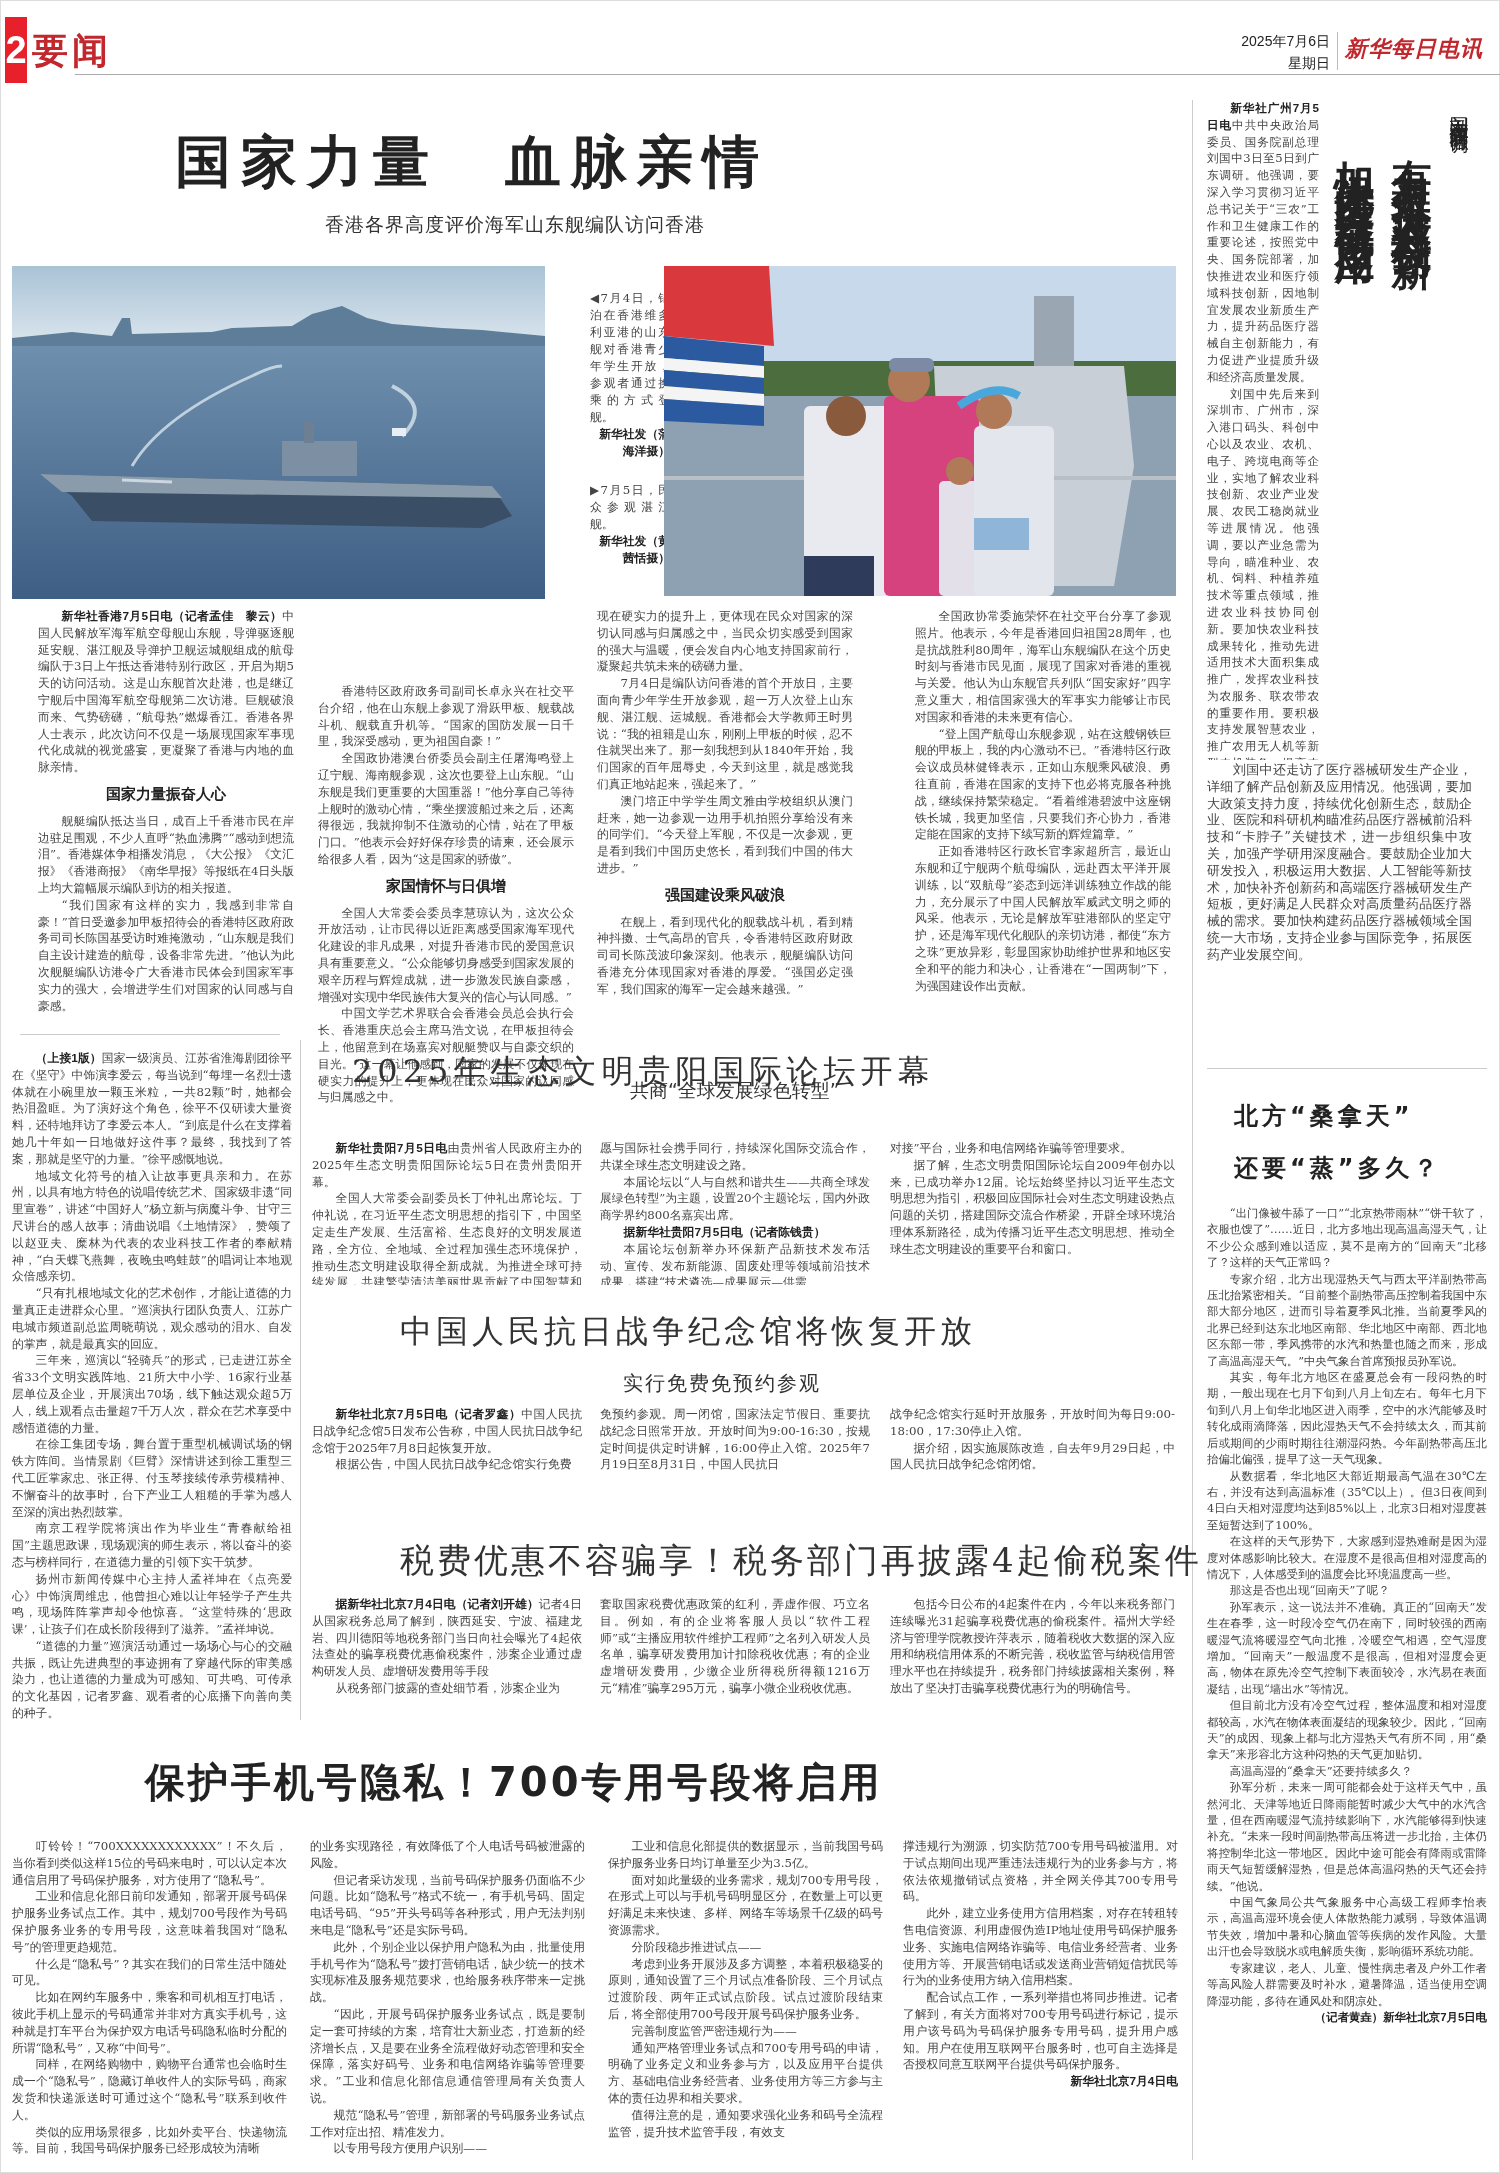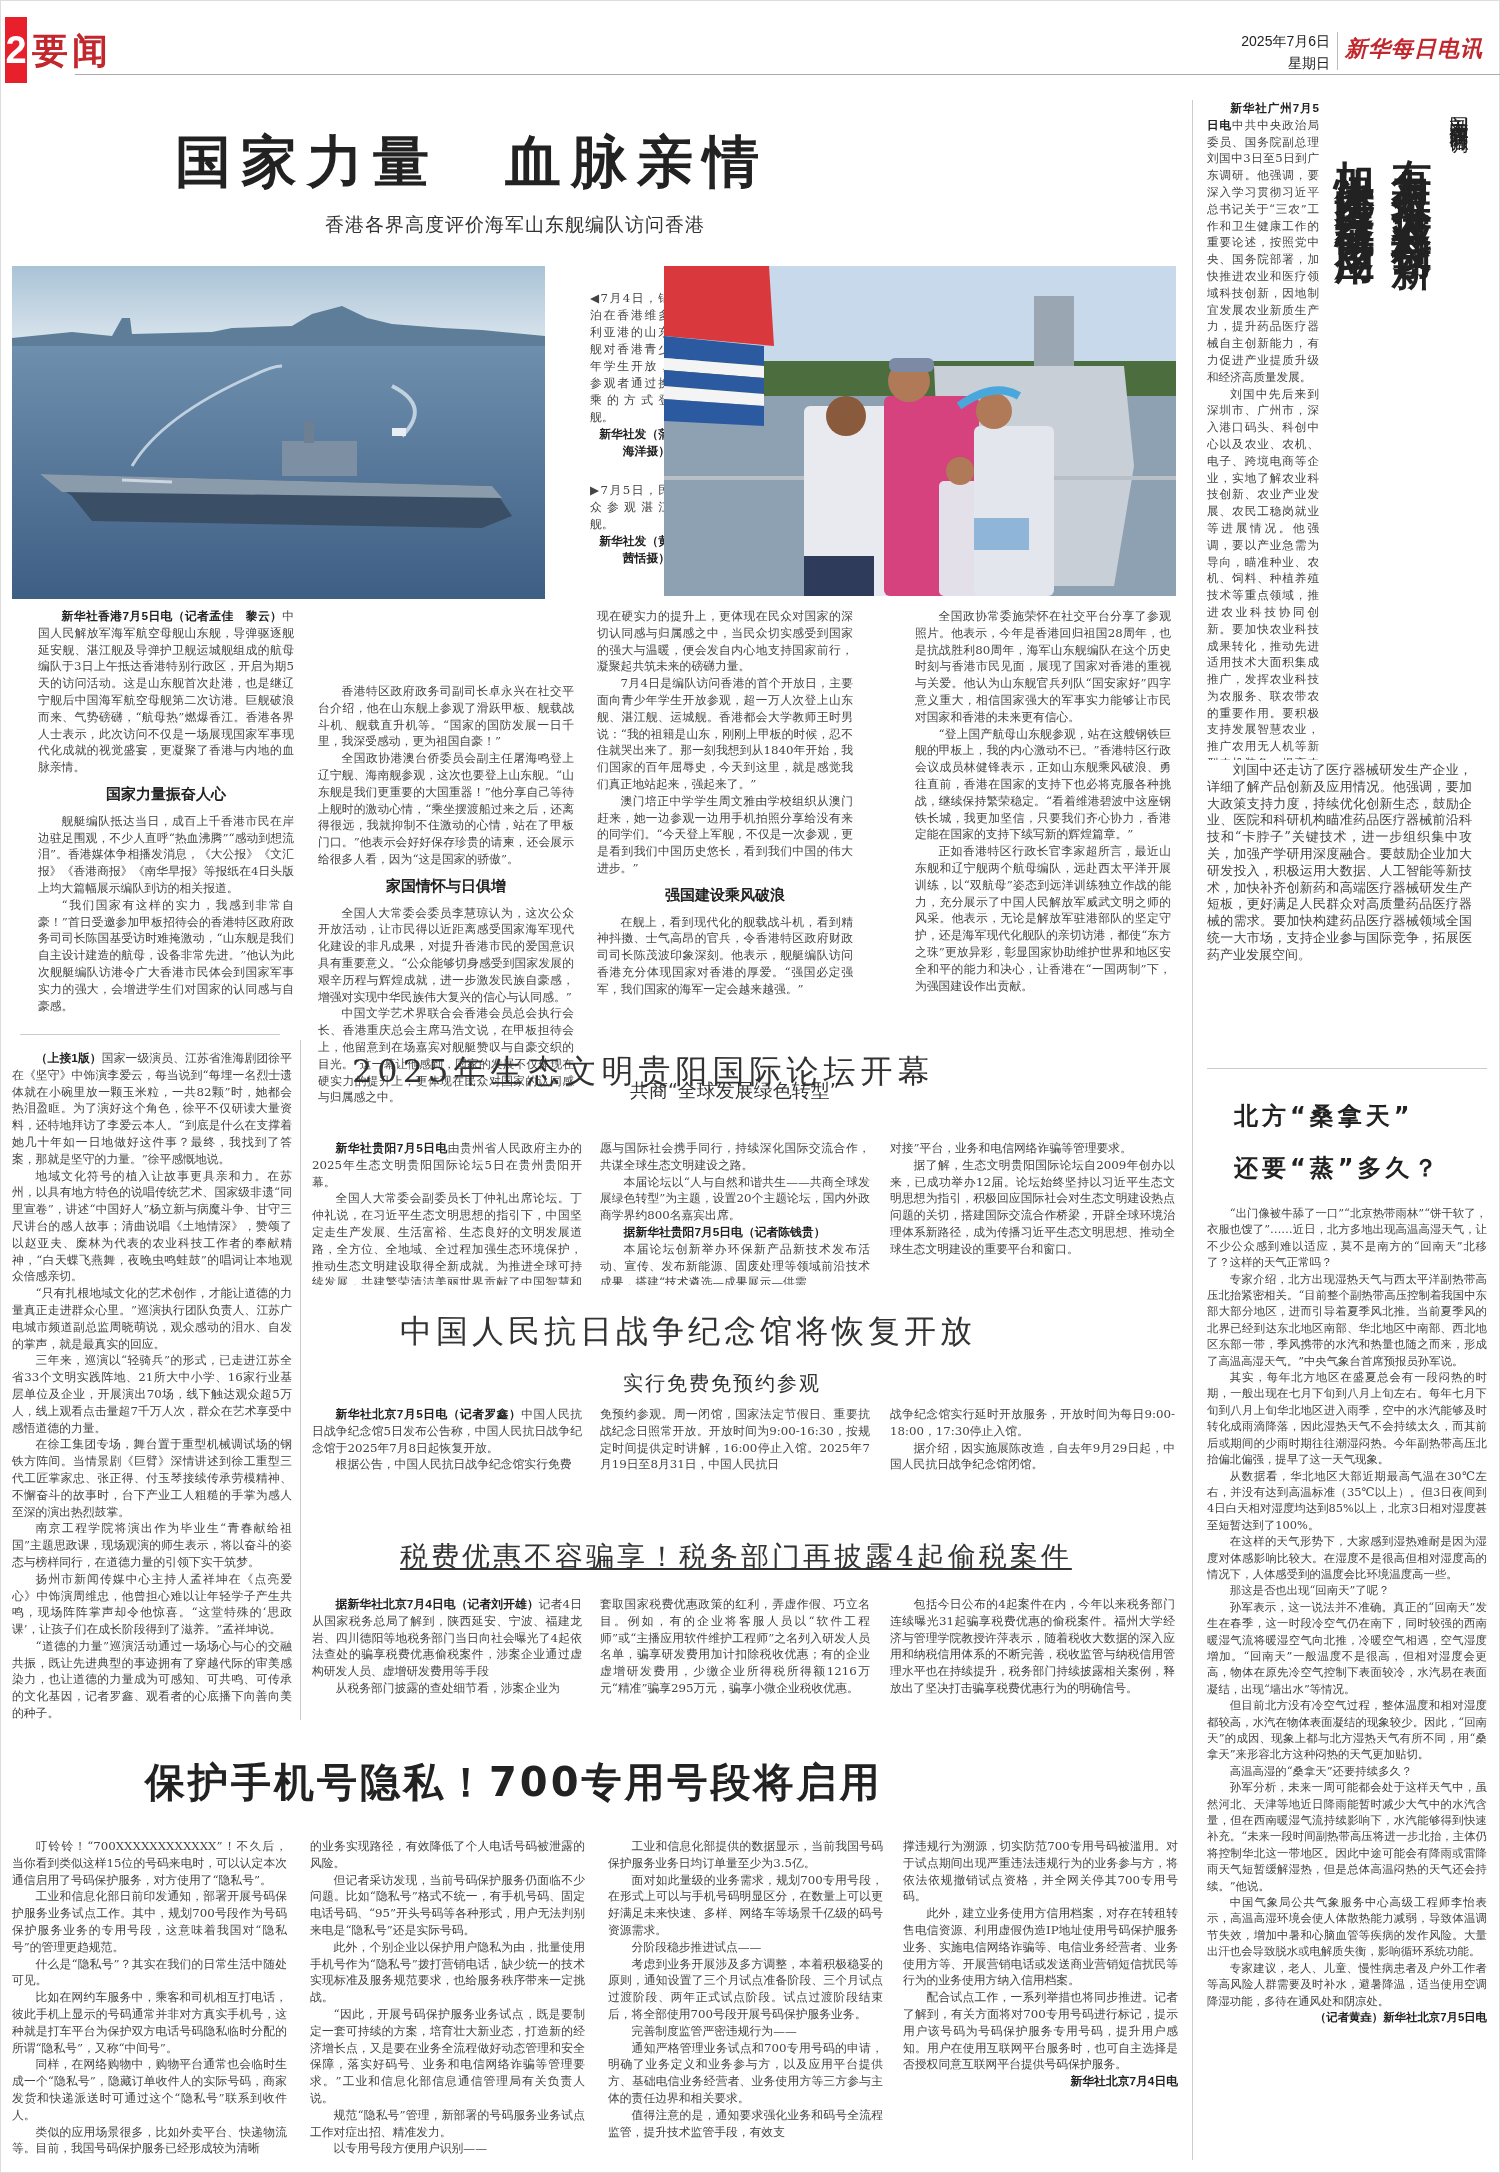--- a/index.html
+++ b/index.html
@@ -183,21 +183,21 @@
   <p>根据公告，中国人民抗日战争纪念馆实行免费</p>
 </div>
 <div class="abs body" style="left:600px;top:1406px;width:270px;height:90px;">
   <p style="text-indent:0">免预约参观。周一闭馆，国家法定节假日、重要抗战纪念日照常开放。开放时间为9:00-16:30，按规定时间提供定时讲解，16:00停止入馆。2025年7月19日至8月31日，中国人民抗日</p>
 </div>
 <div class="abs body" style="left:890px;top:1406px;width:285px;height:90px;">
   <p style="text-indent:0">战争纪念馆实行延时开放服务，开放时间为每日9:00-18:00，17:30停止入馆。</p>
   <p>据介绍，因实施展陈改造，自去年9月29日起，中国人民抗日战争纪念馆闭馆。</p>
 </div>
 
-<div class="abs sub" style="left:400px;top:1538px;font-size:28px;letter-spacing:3px;font-family:'DejaVu Serif',serif;text-decoration:underline;">税费优惠不容骗享！税务部门再披露4起偷税案件</div>
+<div class="abs sub" style="left:400px;top:1538px;font-size:34px;letter-spacing:3px;font-family:'DejaVu Serif',serif;">税费优惠不容骗享！税务部门再披露4起偷税案件</div>
 <div class="abs body" style="left:312px;top:1596px;width:270px;height:130px;">
   <p><span class="lead">据新华社北京7月4日电（记者刘开雄）</span><span>记者4日从国家税务总局了解到，陕西延安、宁波、福建龙岩、四川德阳等地税务部门当日向社会曝光了4起依法查处的骗享税费优惠偷税案件，涉案企业通过虚构研发人员、虚增研发费用等手段</span></p>
   <p>从税务部门披露的查处细节看，涉案企业为</p>
 </div>
 <div class="abs body" style="left:600px;top:1596px;width:270px;height:130px;">
   <p style="text-indent:0">套取国家税费优惠政策的红利，弄虚作假、巧立名目。例如，有的企业将客服人员以“软件工程师”或“主播应用软件维护工程师”之名列入研发人员名单，骗享研发费用加计扣除税收优惠；有的企业虚增研发费用，少缴企业所得税所得额1216万元“精准”骗享295万元，骗享小微企业税收优惠。</p>
 </div>
 <div class="abs body" style="left:890px;top:1596px;width:285px;height:130px;">
   <p>包括今日公布的4起案件在内，今年以来税务部门连续曝光31起骗享税费优惠的偷税案件。福州大学经济与管理学院教授许萍表示，随着税收大数据的深入应用和纳税信用体系的不断完善，税收监管与纳税信用管理水平也在持续提升，税务部门持续披露相关案例，释放出了坚决打击骗享税费优惠行为的明确信号。</p>
 </div>

